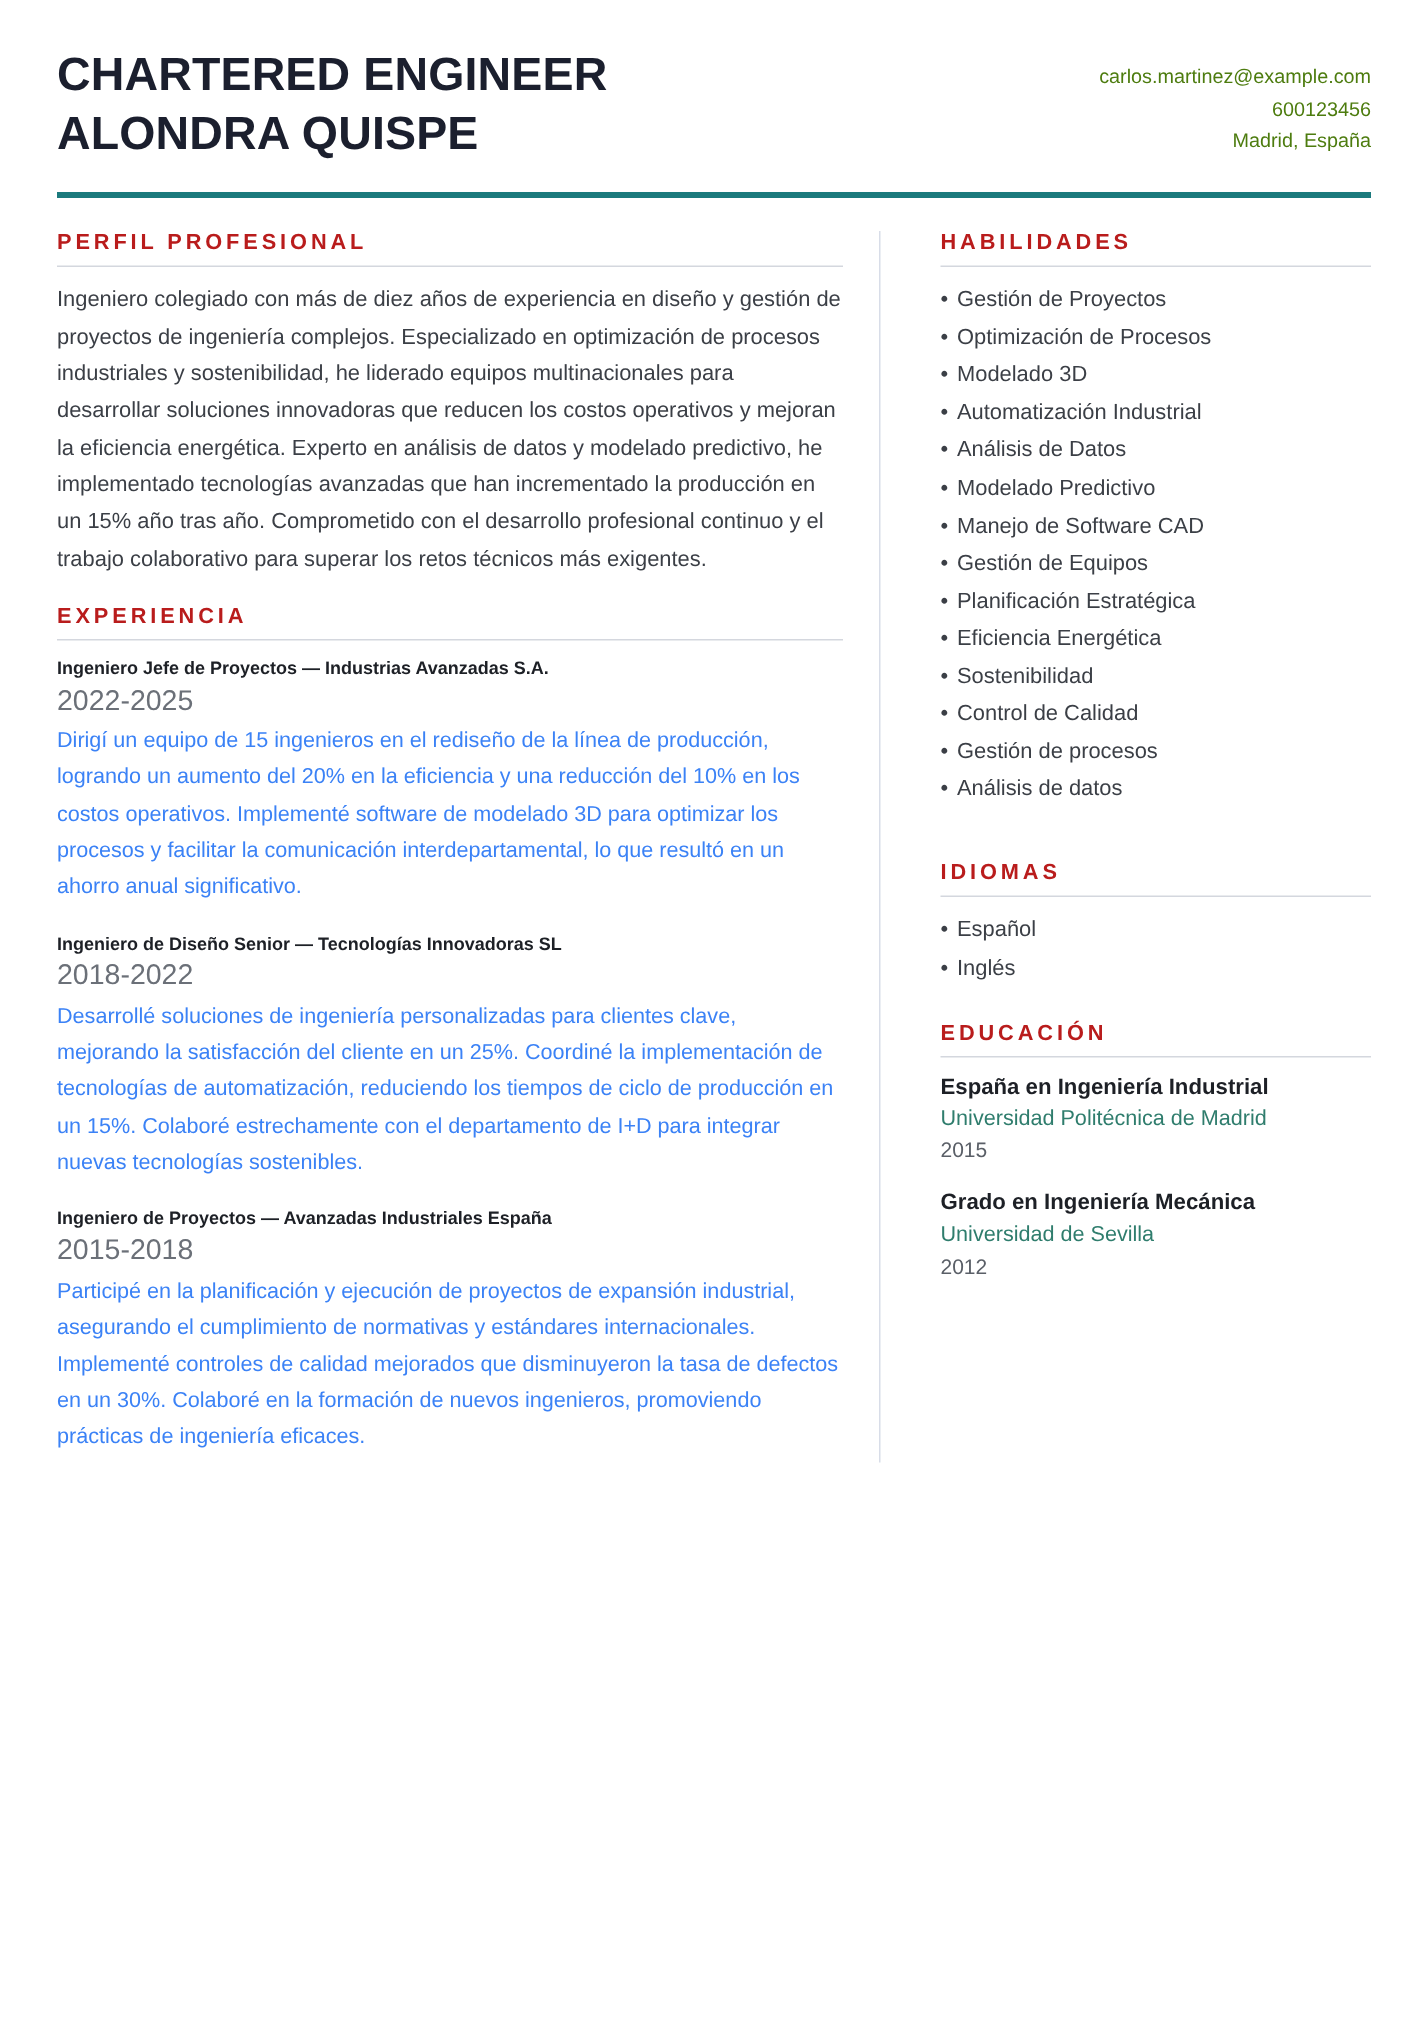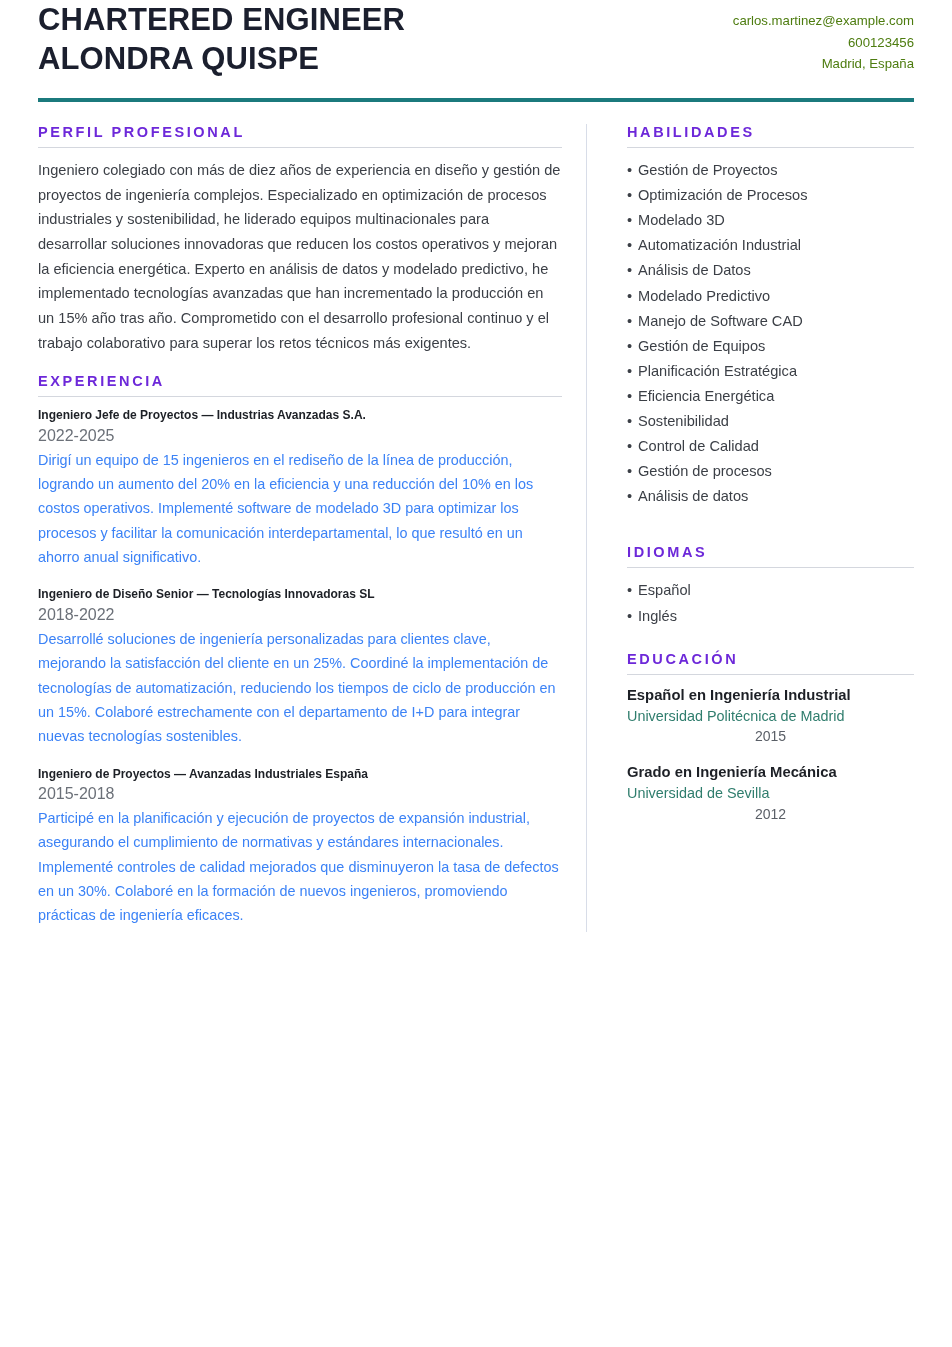--- a/index.html
+++ b/index.html
@@ -22,20 +22,21 @@
     height: 1347px;
     padding: 0 38px;
     background: #ffffff;
   }
 
   
   .header {
     display: flex;
     align-items: flex-start;
     justify-content: space-between;
+    padding-top: 30px;
   }
 
   .name-block {
     max-width: 600px;
   }
 
   .name-line {
     font-size: 31px;
     font-weight: bold;
     line-height: 1.26;
@@ -89,21 +90,21 @@
     padding-left: 40px;
   }
 
   
   .section { margin-bottom: 4px; }
 
   .section-title {
     font-size: 14.5px;
     font-weight: bold;
     letter-spacing: 2.6px;
-    color: #6d28d9;
+    color: #b91c1c;
     text-transform: uppercase;
     padding-bottom: 7px;
   }
 
   .section-rule {
     height: 1px;
     background: #d4d7de;
     width: 100%;
     margin-bottom: 10px;
   }
@@ -120,21 +121,21 @@
   .exp-block:last-child { margin-bottom: 0; }
 
   .exp-title {
     font-size: 12px;
     font-weight: bold;
     color: #1d2026;
     line-height: 1.35;
   }
 
   .exp-dates {
-    font-size: 16px;
+    font-size: 19px;
     color: #6b7078;
     line-height: 1.45;
     padding-bottom: 1px;
   }
 
   .exp-desc {
     font-size: 14.4px;
     line-height: 1.69;
     color: #3b82f6;
   }
@@ -173,21 +174,20 @@
   .edu-school {
     font-size: 14.4px;
     color: #2f7d6d;
     line-height: 1.45;
   }
 
   .edu-year {
     font-size: 14px;
     color: #5a5f67;
     line-height: 1.5;
-    text-align: center;
   }
 </style>
 </head>
 <body>
 
 <div class="page">
 
   <div class="header">
     <div class="name-block">
       <div class="name-line">CHARTERED ENGINEER</div>
@@ -269,21 +269,21 @@
           <li class="bullet-item"><span class="bullet-dot">•</span><span>Español</span></li>
           <li class="bullet-item"><span class="bullet-dot">•</span><span>Inglés</span></li>
         </ul>
       </div>
 
       <div class="section section-educacion">
         <div class="section-title">EDUCACIÓN</div>
         <div class="section-rule"></div>
 
         <div class="edu-block">
-          <div class="edu-degree">Español en Ingeniería Industrial</div>
+          <div class="edu-degree">España en Ingeniería Industrial</div>
           <div class="edu-school">Universidad Politécnica de Madrid</div>
           <div class="edu-year">2015</div>
         </div>
 
         <div class="edu-block">
           <div class="edu-degree">Grado en Ingeniería Mecánica</div>
           <div class="edu-school">Universidad de Sevilla</div>
           <div class="edu-year">2012</div>
         </div>
       </div>

